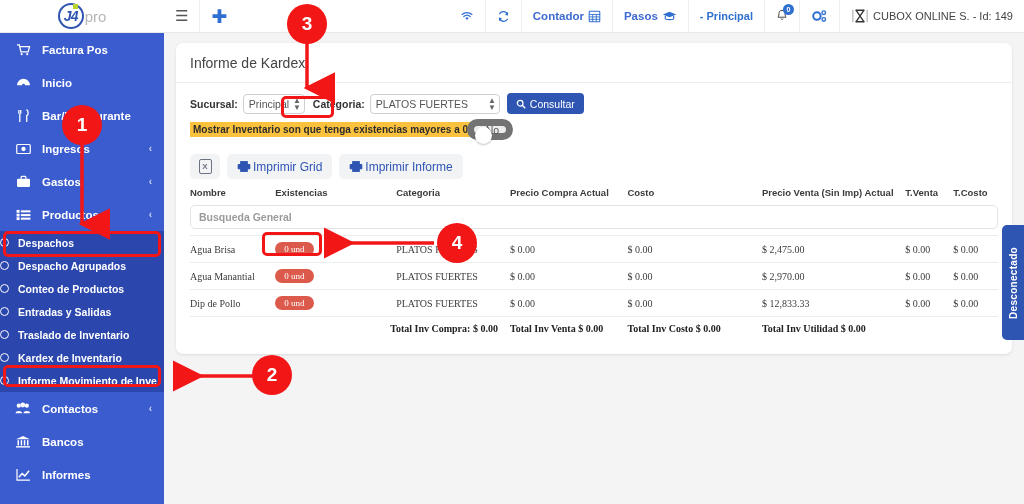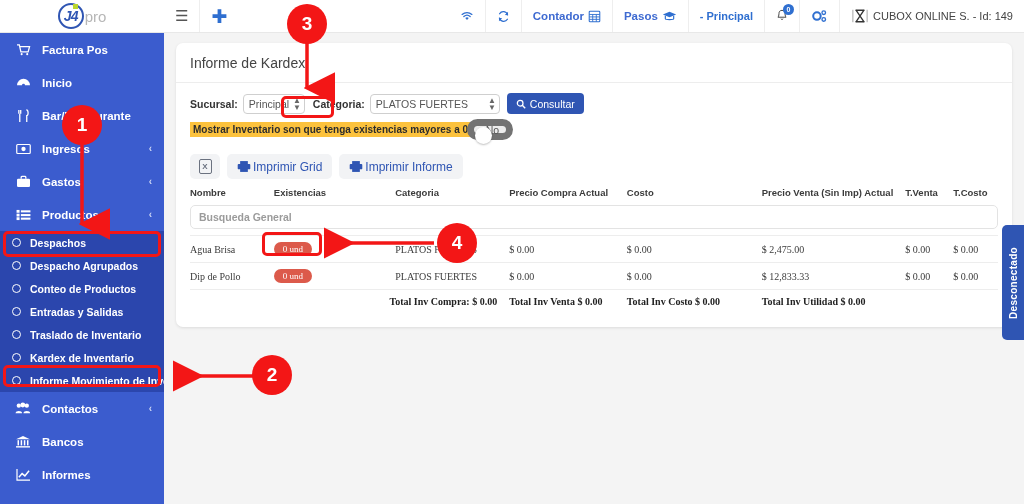--- a/index.html
+++ b/index.html
@@ -76,21 +76,20 @@
     width: 22px; display: flex; align-items: center; justify-content: center;
     color: #fff; font-size: 13px; margin-right: 8px;
   }
   .nav-item .chev {
     position: absolute; right: 12px; font-size: 10px; color: #ccd6f5;
   }
   .nav-item.active { background: #3b5cce; }
   .sub-item {
     display: flex; align-items: center; height: 23px;
     background: #2b46ad; color: #ffffff; font-size: 10.5px; font-weight: bold;
-    padding-left: 12px;
   }
   .sub-item .dot {
     width: 9px; height: 9px; border: 1.5px solid #ffffff; border-radius: 50%;
     margin-right: 9px; flex: none;
   }
   .sub-item .lbl { white-space: nowrap; overflow: hidden; }
 
   
   .main {
     position: absolute; left: 164px; top: 33px; right: 0; bottom: 0;
@@ -516,20 +515,30 @@
               <td>Agua Brisa</td>
               <td><span class="badge-und">0 und</span></td>
               <td>PLATOS FUERTES</td>
               <td>$ 0.00</td>
               <td>$ 0.00</td>
               <td>$ 2,475.00</td>
               <td>$ 0.00</td>
               <td>$ 0.00</td>
             </tr>
             <tr>
+              <td>Agua Manantial</td>
+              <td><span class="badge-und">0 und</span></td>
+              <td>PLATOS FUERTES</td>
+              <td>$ 0.00</td>
+              <td>$ 0.00</td>
+              <td>$ 2,970.00</td>
+              <td>$ 0.00</td>
+              <td>$ 0.00</td>
+            </tr>
+            <tr>
               <td>Dip de Pollo</td>
               <td><span class="badge-und">0 und</span></td>
               <td>PLATOS FUERTES</td>
               <td>$ 0.00</td>
               <td>$ 0.00</td>
               <td>$ 12,833.33</td>
               <td>$ 0.00</td>
               <td>$ 0.00</td>
             </tr>
             <tr class="total-row">

